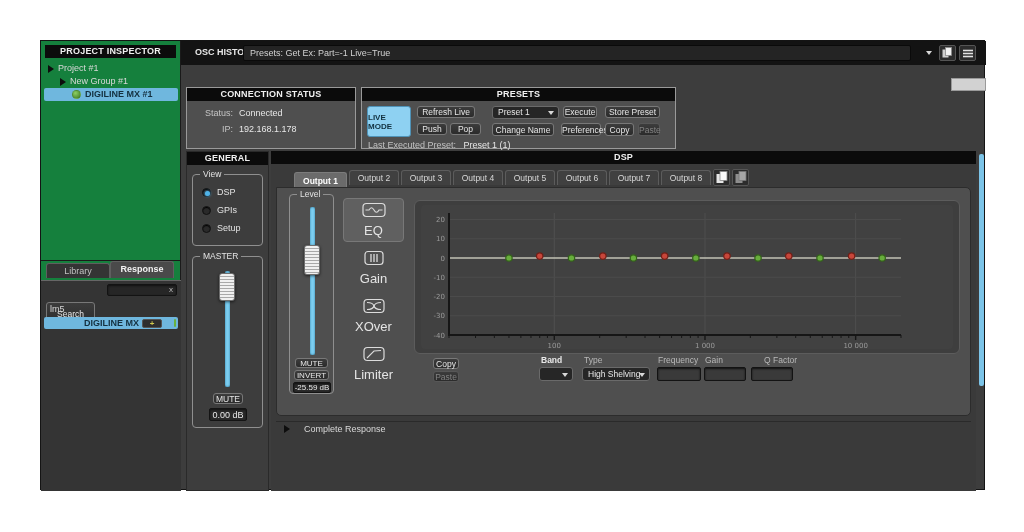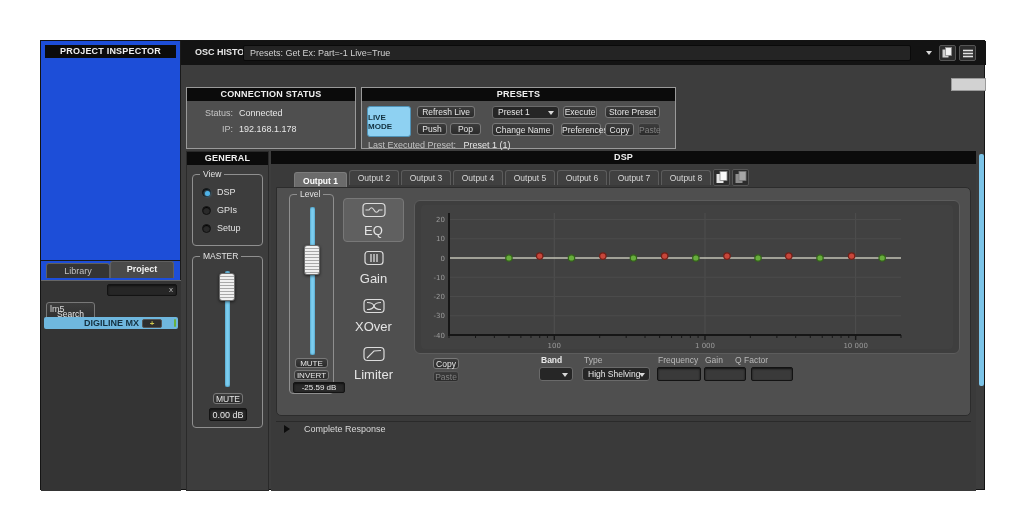--- a/index.html
+++ b/index.html
@@ -5,21 +5,21 @@
   * { margin:0; padding:0; box-sizing:border-box; }
   body { background:#ffffff; font-family:"Liberation Sans", sans-serif; }
   .page { position:relative; width:1024px; height:532px; background:#ffffff; overflow:hidden; }
   .app { position:absolute; left:40px; top:40px; width:945px; height:450px; background:#3d3d3d; border:1px solid #141414; color:#ddd; font-size:9px; }
   .abs { position:absolute; }
 
   
   .p-header { background:#0b0b0b; color:#f0f0f0; font-weight:bold; font-size:9px; text-align:center; line-height:13px; height:13px; letter-spacing:.2px; }
 
   
-  .sidebar { position:absolute; left:0; top:0; width:140px; height:450px; background:#1d4ed8; border-right:1px solid #1a1a1a; }
+  .sidebar { position:absolute; left:0; top:0; width:140px; height:450px; background:#15803d; border-right:1px solid #1a1a1a; }
   .tree-row { position:relative; height:13px; line-height:13px; display:flex; align-items:center; gap:4px; color:#d8d8d8; margin:0 3px; border-radius:2px; }
   .tree-row.selected { background:#6fb7de; color:#14303f; font-weight:bold; }
   .caret { width:0; height:0; border-top:4px solid transparent; border-bottom:4px solid transparent; border-left:6px solid #0d0d0d; display:inline-block; }
   .device-dot { width:9px; height:9px; border-radius:50%; background:radial-gradient(circle at 35% 30%, #8ccf63, #3f7a22); border:1px solid #27511326; display:inline-block; }
   .btab { position:absolute; height:15px; line-height:15px; text-align:center; background:#343434; border:1px solid #5f5f5f; border-bottom:none; border-radius:3px 3px 0 0; color:#c0c0c0; }
   .btab.active { background:#4a4a4a; color:#f2f2f2; font-weight:bold; height:17px; top:-2px; }
   .btn { background:linear-gradient(#3c3c3c,#2b2b2b); border:1px solid #787878; border-radius:3px; color:#e6e6e6; font-size:8.5px; text-align:center; font-family:"Liberation Sans", sans-serif; }
   .btn.disabled { color:#828282; border-color:#575757; }
   .inset { background:#262626; border:1px solid #131313; box-shadow:inset 0 1px 2px #111; border-radius:2px; }
   .dev-row { position:absolute; height:12px; line-height:12px; border-radius:2px; color:#d8d8d8; }
@@ -71,25 +71,39 @@
   svg text { font-family:"DejaVu Sans", sans-serif; }
 </style>
 </head>
 <body>
 
 <div class="page">
   <div class="app">
 
     <aside class="sidebar">
       <div class="p-header abs" style="left:4px; top:4px; width:131px;">PROJECT INSPECTOR</div>
+      <div class="abs" style="left:0; top:21px; width:140px;" id="tree">
+          <div class="tree-row" style="padding-left: 4px;">
+            <span class="caret"></span>
+            <span>Project #1</span>
+          </div>
+          <div class="tree-row" style="padding-left: 16px;">
+            <span class="caret"></span>
+            <span>New Group #1</span>
+          </div>
+          <div class="tree-row selected" style="padding-left: 28px;">
+            <span class="device-dot"></span>
+            <span>DIGILINE MX #1</span>
+          </div>
+        </div>
 
       <div class="abs" style="left:0; top:219px; width:140px; height:231px; border-top:1px solid #1a1a1a;">
         <div class="abs" style="left:0; top:2px; width:140px; height:17px;" id="browserTabs">
             <div class="btab" style="left: 5px; width: 64px;">Library</div>
-            <div class="btab active" style="left: 69px; width: 64px;">Project</div>
+            <div class="btab active" style="left: 69px; width: 64px;">Response</div>
           </div>
         <div class="abs" style="left:0; top:19px; width:140px; height:211px; background:#343434; border-top:1px solid #666;">
           <button class="btn abs" style="left:5px; top:21px; width:49px; height:24px;text-decoration:underline;">Search</button>
           <div class="inset abs" style="left:66px; top:3px; width:70px; height:12px;">
             <span class="abs" style="right:3px; top:0; line-height:10px; color:#bdbdbd; font-size:8px;">x</span>
           </div>
           <div class="abs" style="left:0; top:22px; width:140px;" id="deviceList">
               <div class="dev-row" style="left: 3px; width: 134px; top: 0px;"><span style="margin-left: 6px;">lm5</span></div>
               <div class="dev-row selected" style="left: 3px; width: 134px; top: 14px;"><span style="margin-left: 40px;">DIGILINE MX</span><span class="add-btn">+</span><span class="conn-dot"></span></div>
             </div>
@@ -209,21 +223,21 @@
     </section>
 
     <div class="dsp-content">
 
       <div class="groupbox" style="left:12px; top:6px; width:45px; height:200px; border-color:#8f8f8f;">
         <span class="gb-legend" style="background:#4f4f4f;">Level</span>
         <div class="fader-track" style="left:20px; top:12px; height:148px;"></div>
         <div class="fader-handle" style="left:14px; top:50px; height:30px;"></div>
         <button class="btn abs" style="left:5px; top:163px; width:33px; height:10px; font-size:8px;">MUTE</button>
         <button class="btn abs" style="left:4px; top:175px; width:35px; height:10px; font-size:8px;">INVERT</button>
-        <div class="value-box" style="left:3px; top:187px; width:52px; height:11px; line-height:10px; font-size:8px;">-25.59 dB</div>
+        <div class="value-box" style="left:3px; top:187px; width:38px; height:11px; line-height:10px; font-size:8px;">-25.59 dB</div>
       </div>
 
       <div id="dspSections">
           <div class="sec-btn active" style="top: 10px;">
             <span><svg width="24" height="16" viewBox="0 0 24 16">
                 <rect x="1" y="1.5" width="22" height="13" rx="3.5" fill="none" stroke="#dcdcdc" stroke-width="1.2"></rect>
                 <path d="M3.5 8 L7 8 Q9.5 3.5 12 8 Q14.5 12.5 17 8 L20.5 8" fill="none" stroke="#dcdcdc" stroke-width="1.1"></path>
               </svg></span>
             <span>EQ</span>
           </div>
@@ -338,21 +352,21 @@
         <span>High Shelving</span>
         <span class="chev" style="top:5px;"></span>
       </div>
 
       <span class="ctl-label" style="left:381px; top:167px;">Frequency</span>
       <div class="inset abs" style="left:380px; top:179px; width:44px; height:14px; line-height:13px; padding-left:4px; background:#3a3a3a;"></div>
 
       <span class="ctl-label" style="left:428px; top:167px;">Gain</span>
       <div class="inset abs" style="left:427px; top:179px; width:42px; height:14px; line-height:13px; padding-left:4px; background:#3a3a3a;"></div>
 
-      <span class="ctl-label" style="left:458px; top:167px;">Q Factor</span>
+      <span class="ctl-label" style="left:487px; top:167px;">Q Factor</span>
       <div class="inset abs" style="left:474px; top:179px; width:42px; height:14px; line-height:13px; padding-left:4px; background:#3a3a3a;"></div>
     </div>
 
     <div class="cr-bar">
       <span class="caret" style="margin-left:8px;"></span>
       <span>Complete Response</span>
     </div>
 
     <div class="scroll-thumb"></div>
   </div>

